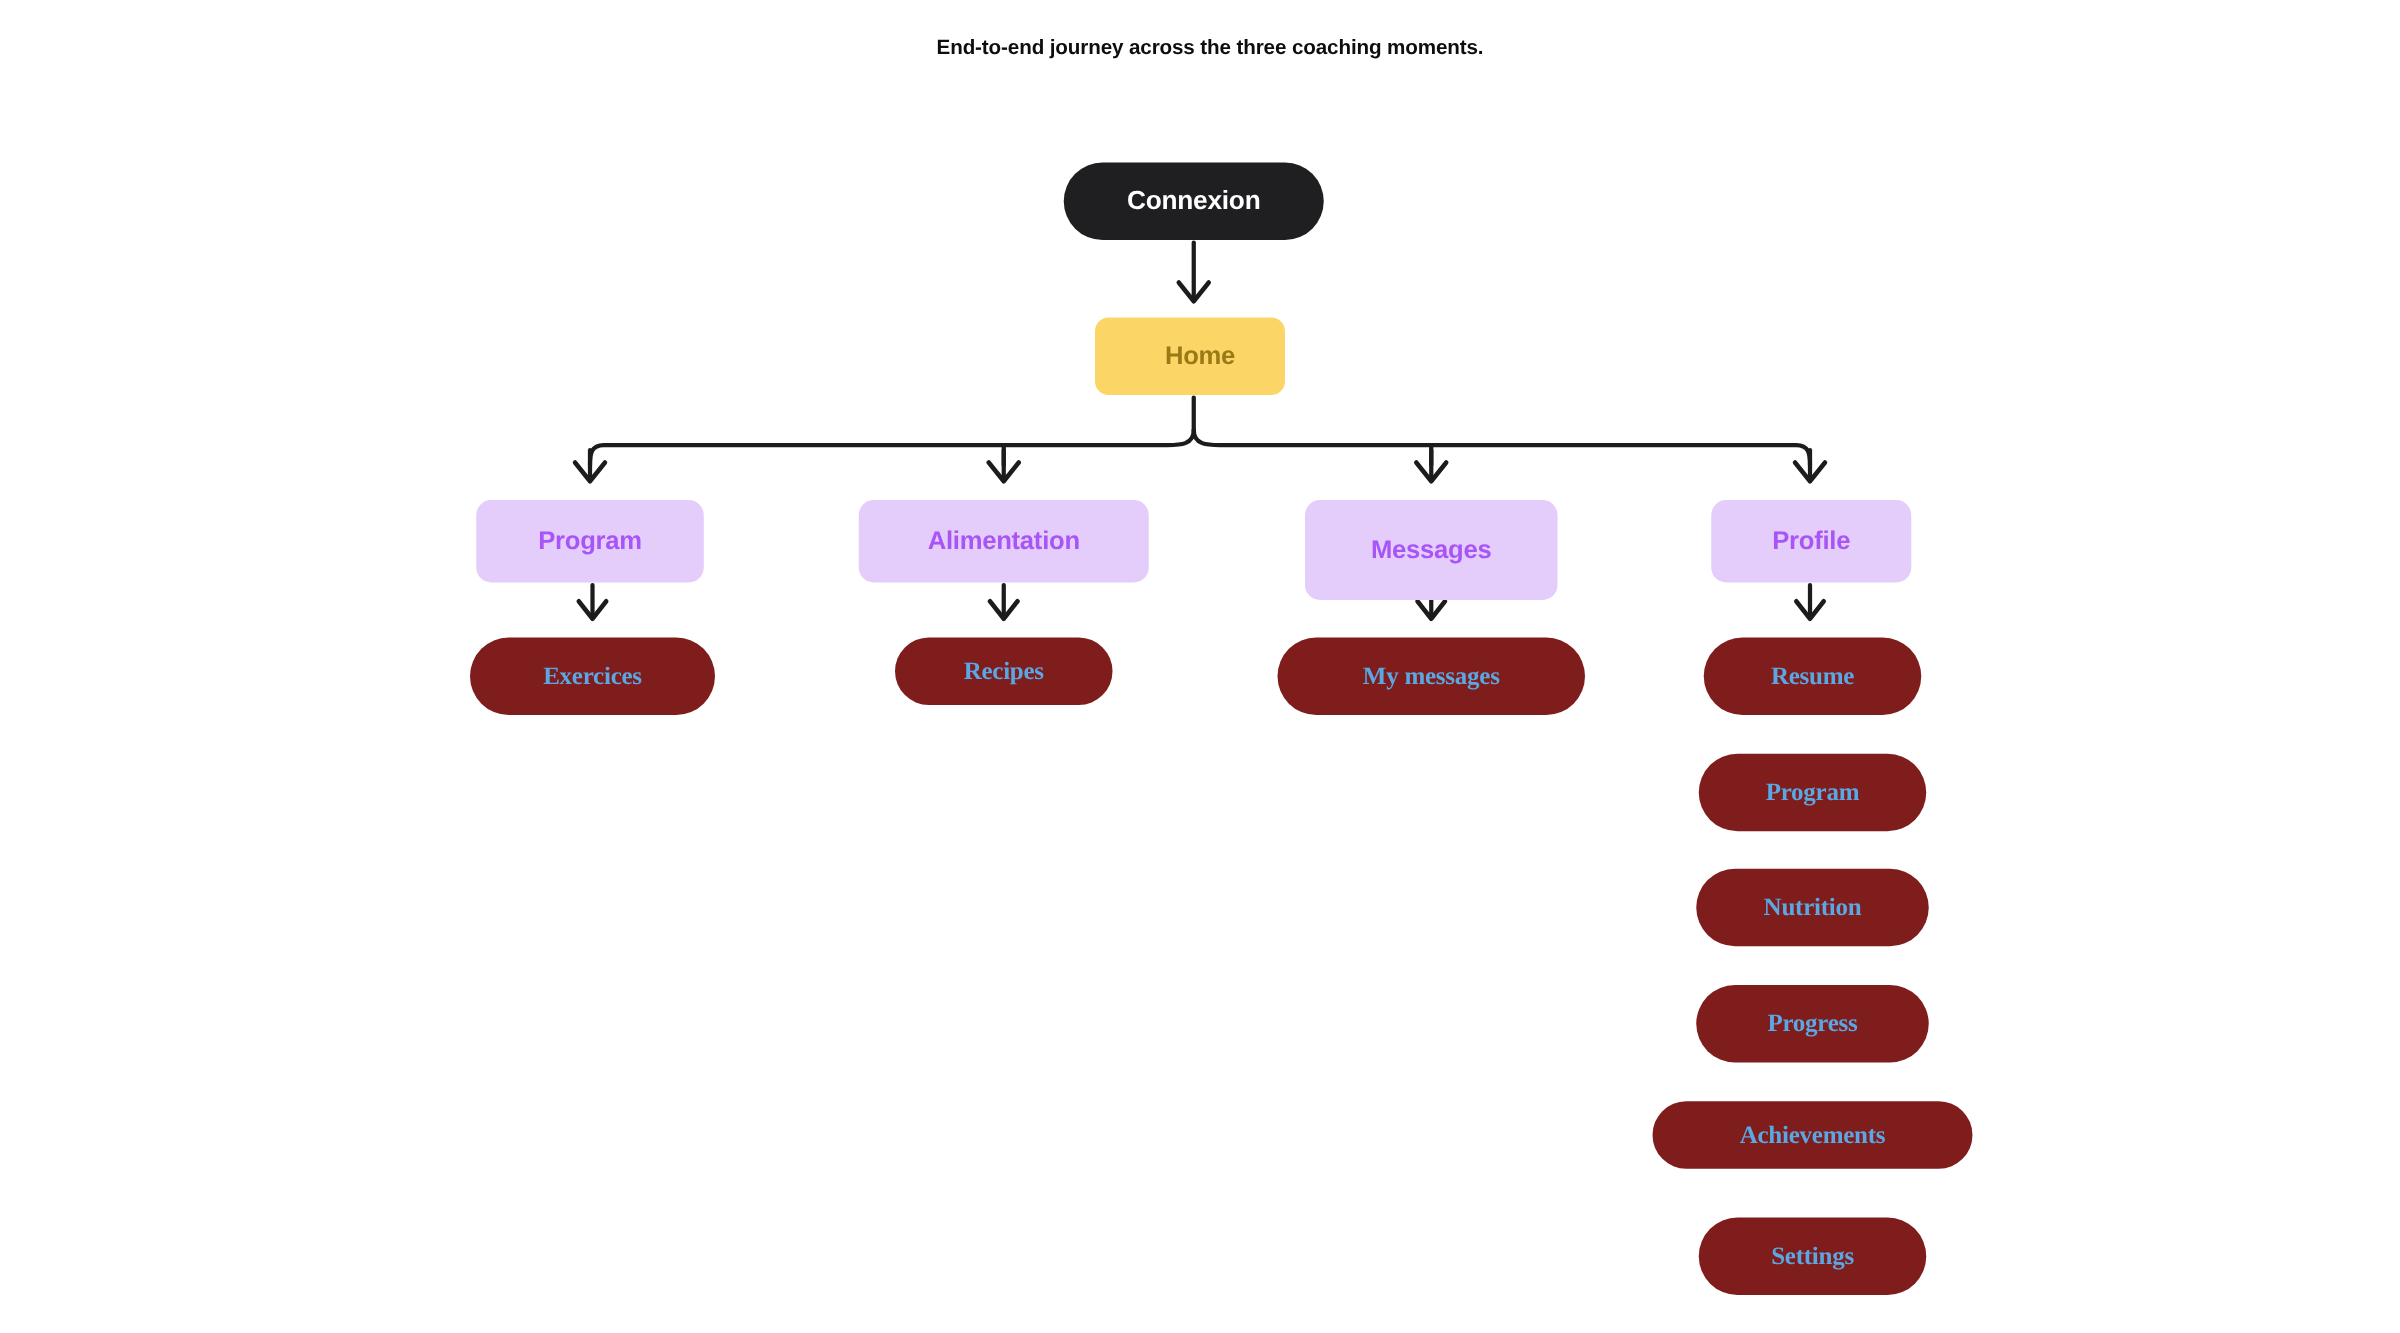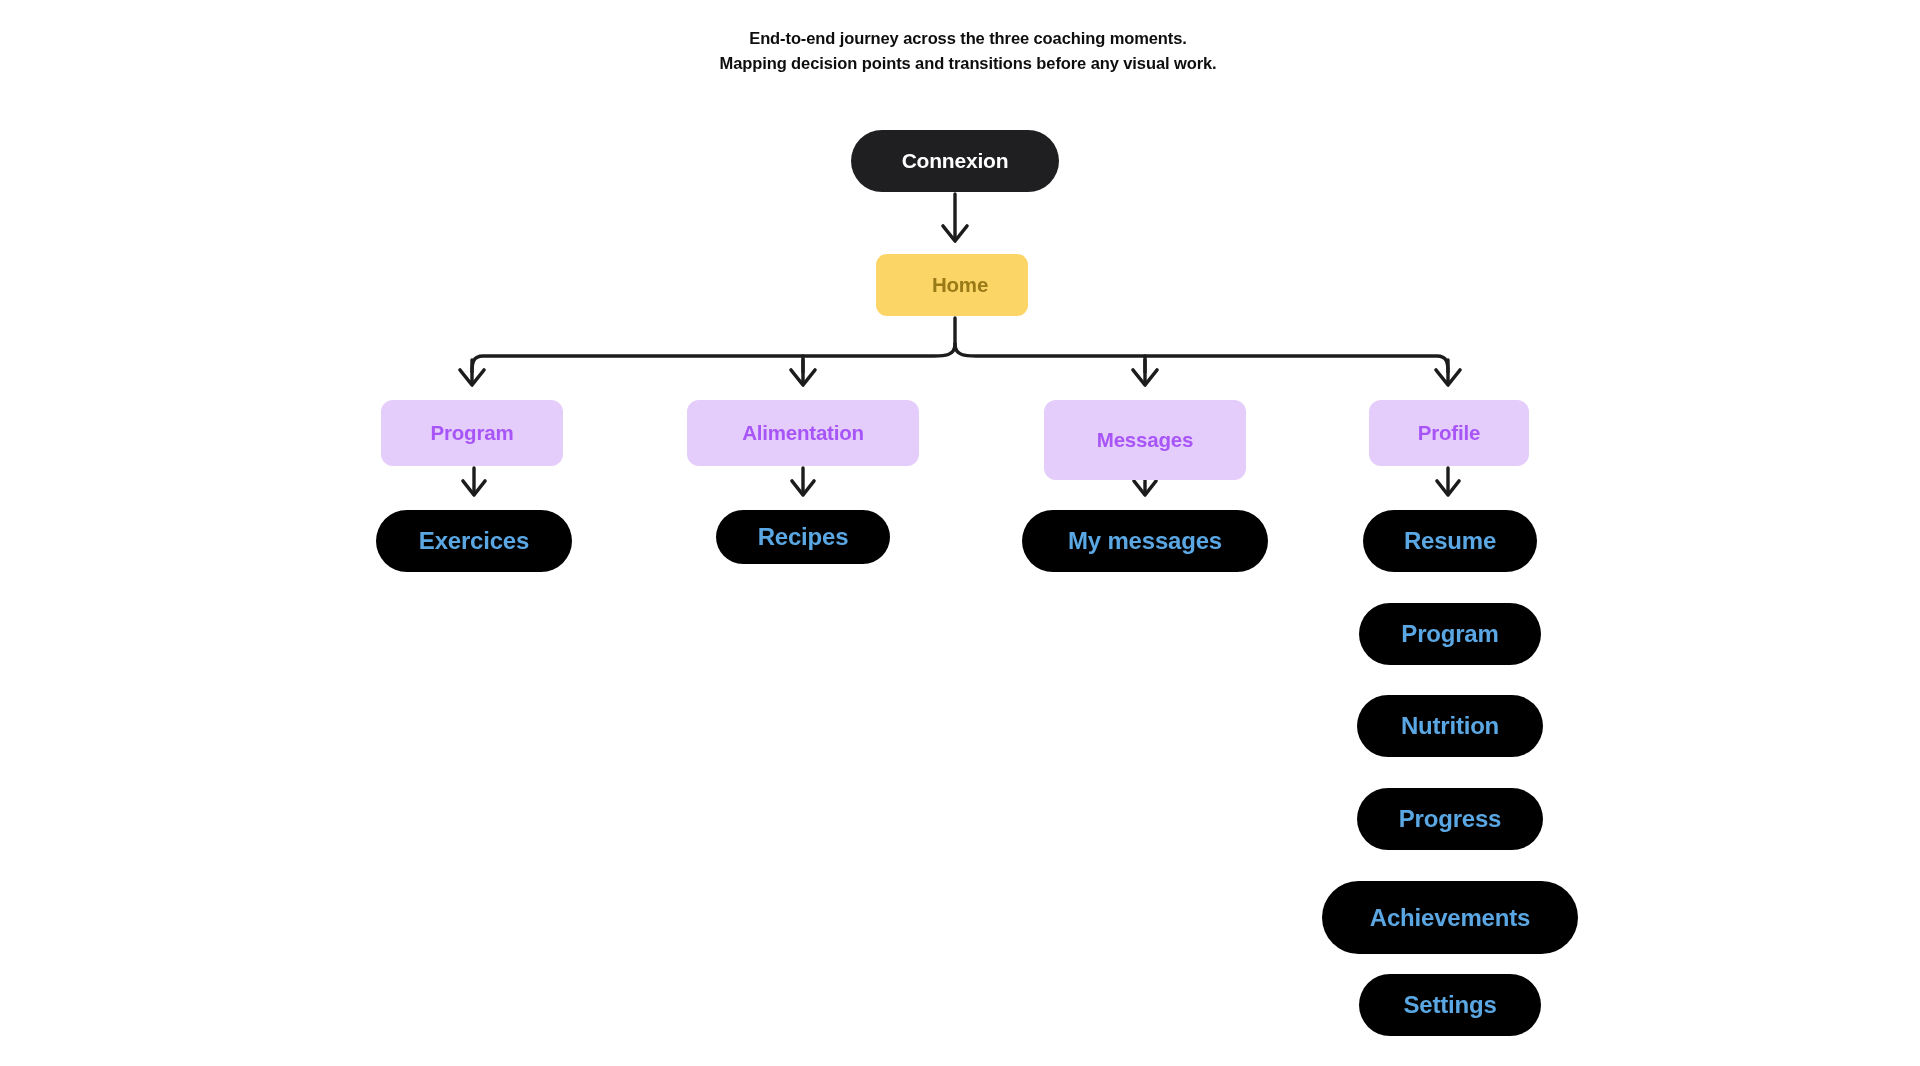--- a/index.html
+++ b/index.html
@@ -95,35 +95,35 @@
 
   .node-section {
     background: #e4ccfb;
     color: #a855f7;
     border-radius: 12px;
     font-size: 20.5px;
     letter-spacing: -0.2px;
   }
 
   .node-leaf {
-    background: #000000;
+    background: #7f1d1d;
     color: #5aa7e3;
     border-radius: 999px;
-    font-size: 24px;
-    letter-spacing: -0.2px;
+    font-size: 20px;
+    letter-spacing: -0.2px;
+    font-family: Liberation Serif, serif;
   }
 </style>
 </head>
 <body>
 
 <div id="canvas">
 
   <div class="header">
     <div class="header-line">End-to-end journey across the three coaching moments.</div>
-    <div class="header-line">Mapping decision points and transitions before any visual work.</div>
   </div>
 
   <svg id="edges" viewBox="0 0 1920 1066">
 
     <g>
       <path class="edge-line" d="M 955,194 L 955,238"></path>
       <path class="edge-head" d="M 943,226 L 955,241 L 967,226"></path>
     </g>
 
     <g>
@@ -218,21 +218,21 @@
   </div>
 
   <div class="node node-leaf" style="left:1357px; top:695px; width:186px; height:62px;">
     <span>Nutrition</span>
   </div>
 
   <div class="node node-leaf" style="left:1357px; top:788px; width:186px; height:62px;">
     <span>Progress</span>
   </div>
 
-  <div class="node node-leaf" style="left:1322px; top:881px; width:256px; height:73px;">
+  <div class="node node-leaf" style="left:1322px; top:881px; width:256px; height:54px;">
     <span>Achievements</span>
   </div>
 
   <div class="node node-leaf" style="left:1359px; top:974px; width:182px; height:62px;">
     <span>Settings</span>
   </div>
 
 </div>
 
 </body></html>

